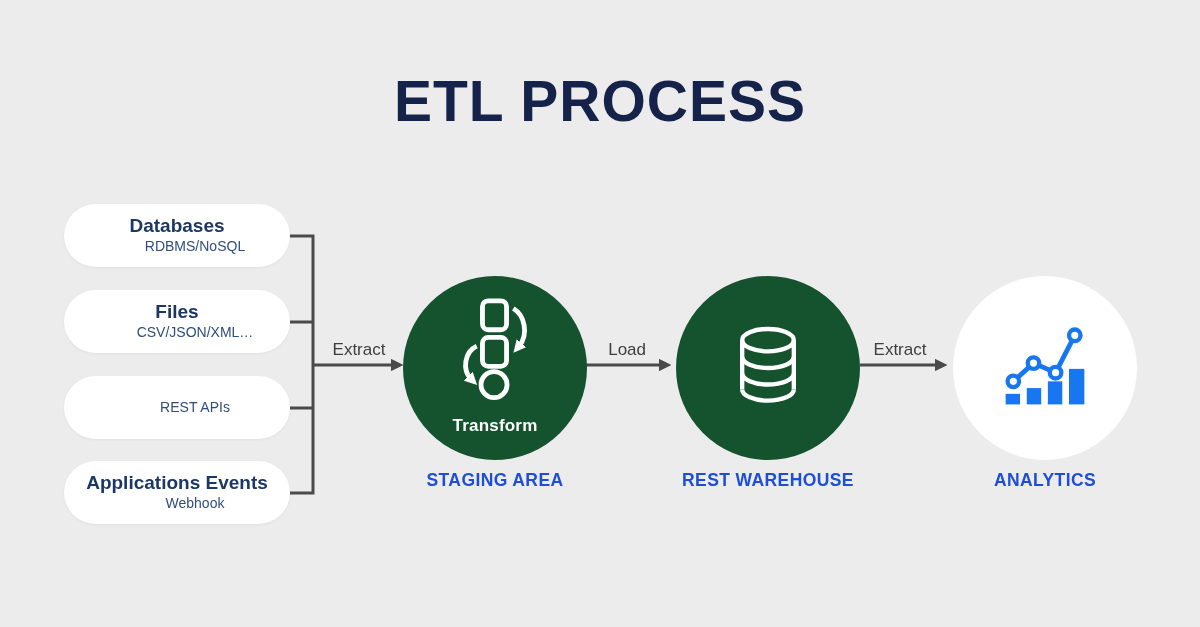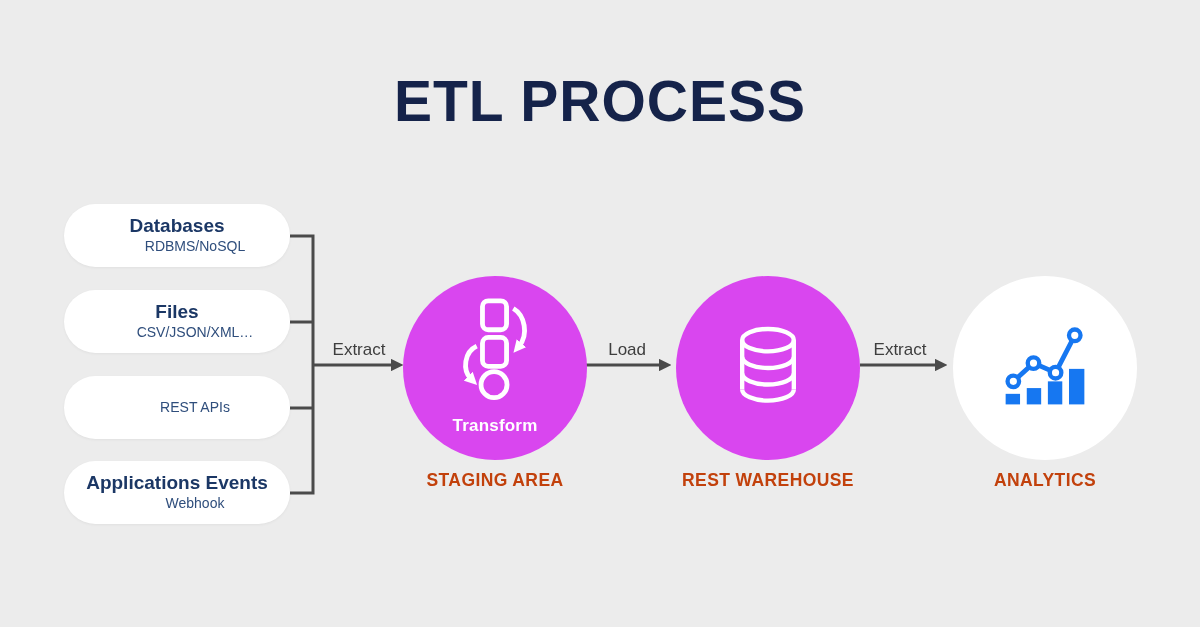--- a/index.html
+++ b/index.html
@@ -34,38 +34,38 @@
   .pill-2 { top: 290px; }
   .pill-3 { top: 376px; }
   .pill-4 { top: 461px; }
 
   .stage-circle {
     position: absolute; top: 276px; width: 184px; height: 184px;
     border-radius: 50%;
     display: flex; align-items: center; justify-content: center;
     z-index: 2;
   }
-  .stage-circle.blue  { background: #d946ef; }
+  .stage-circle.blue  { background: #14532d; }
   .stage-circle.white { background: #FFFFFF; }
   .circle-staging   { left: 403px; }
   .circle-warehouse { left: 676px; }
   .circle-analytics { left: 953px; }
 
   .circle-staging .icon-wrap { margin-top: -34px; }
   .circle-badge {
     position: absolute; bottom: 24px; left: 0; width: 100%;
     text-align: center; color: #FFFFFF;
     font-size: 17px; font-weight: 600; letter-spacing: 0.2px;
   }
 
   .stage-label {
     position: absolute; top: 470px; width: 300px;
     text-align: center;
     font-size: 17.5px; font-weight: 700; letter-spacing: 0.4px;
-    color: #c2410c; z-index: 2;
+    color: #1d4ed8; z-index: 2;
   }
   .label-staging   { left: 345px; }
   .label-warehouse { left: 618px; }
   .label-analytics { left: 895px; }
 
   .arrow-label {
     position: absolute; top: 340px; width: 100px;
     text-align: center;
     font-size: 17px; font-weight: 400; color: #3E3E3E; z-index: 2;
   }

